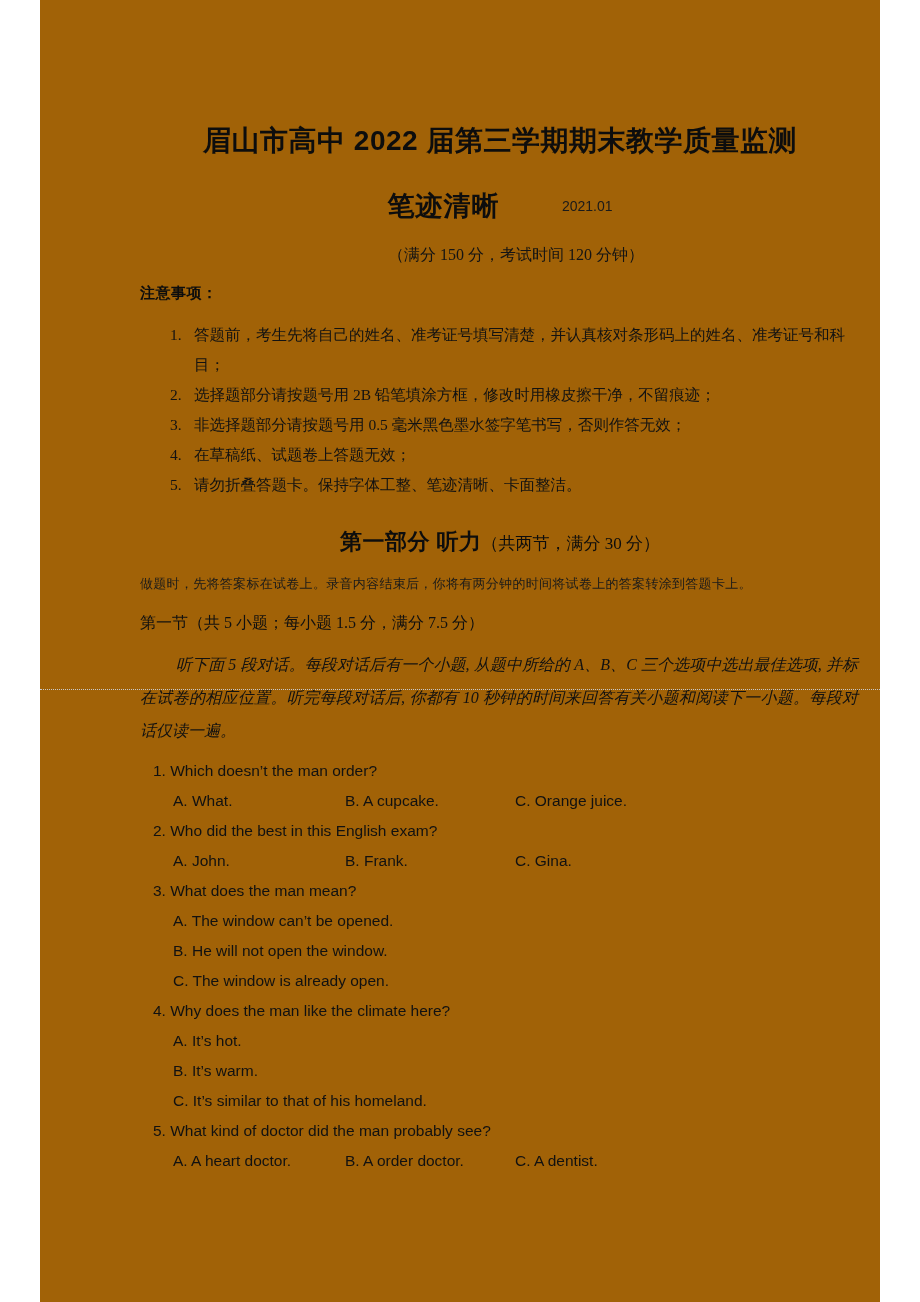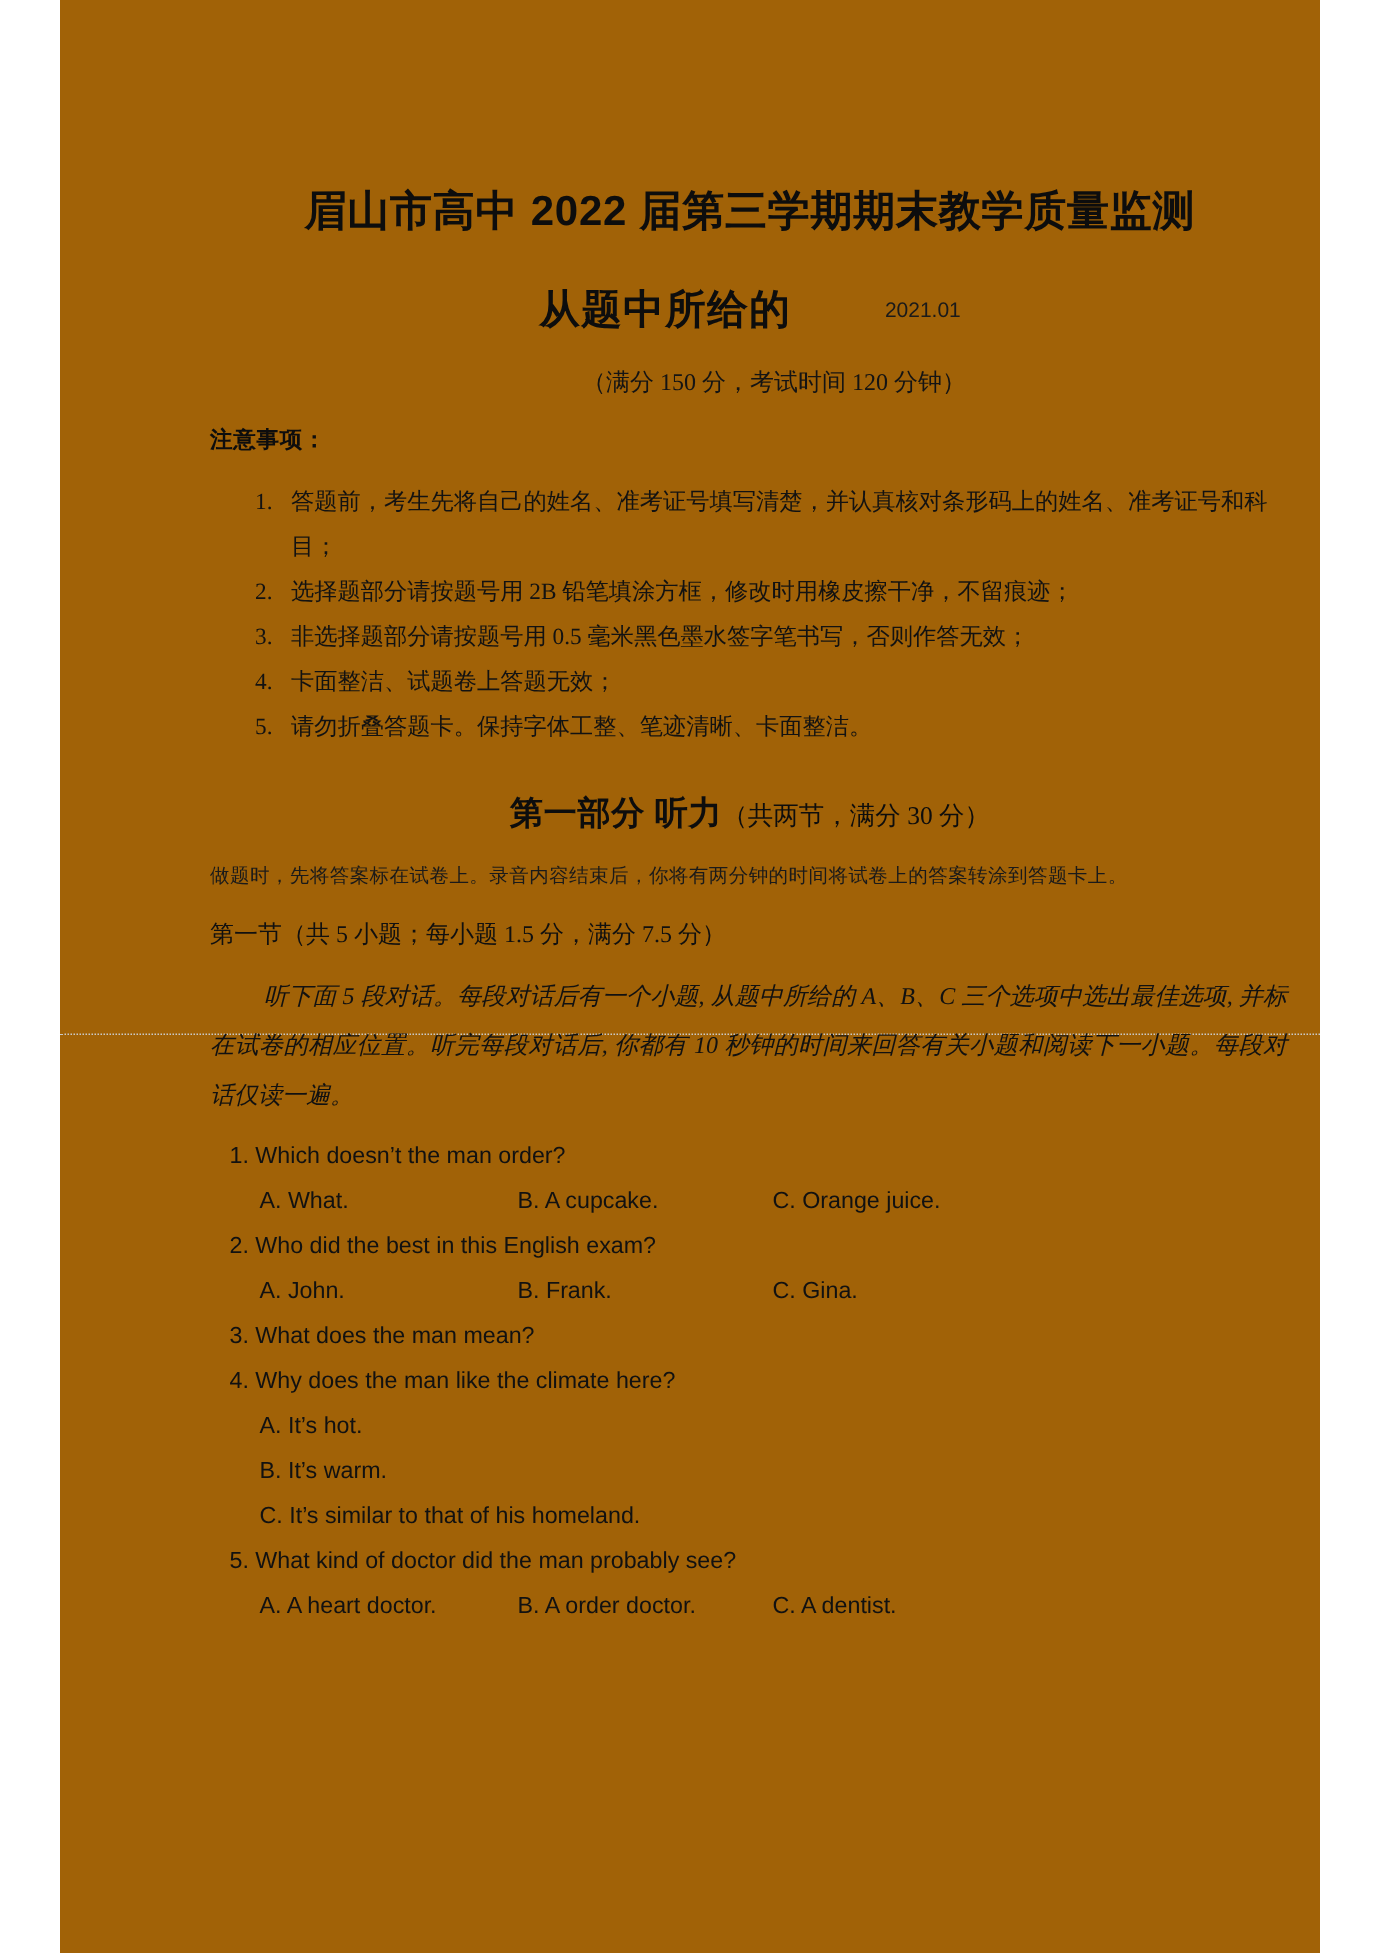--- a/index.html
+++ b/index.html
@@ -212,21 +212,21 @@
   }
 </style>
 </head>
 <body>
 
 <div class="page">
 
   <div class="doc-title">眉山市高中 2022 届第三学期期末教学质量监测</div>
 
   <div class="subject-row">
-    <span class="subject-title">从题中所给的</span>
+    <span class="subject-title">笔迹清晰</span>
     <span class="doc-date">2021.01</span>
   </div>
 
   <div class="score-line">（满分 150 分，考试时间 120 分钟）</div>
 
   <div class="notice-label">注意事项：</div>
 
   <div class="notice-list">
     <div class="notice-item">
       <span class="notice-num">1.</span>
@@ -235,21 +235,21 @@
     <div class="notice-item">
       <span class="notice-num">2.</span>
       <span class="notice-text">选择题部分请按题号用 2B 铅笔填涂方框，修改时用橡皮擦干净，不留痕迹；</span>
     </div>
     <div class="notice-item">
       <span class="notice-num">3.</span>
       <span class="notice-text">非选择题部分请按题号用 0.5 毫米黑色墨水签字笔书写，否则作答无效；</span>
     </div>
     <div class="notice-item">
       <span class="notice-num">4.</span>
-      <span class="notice-text">卡面整洁、试题卷上答题无效；</span>
+      <span class="notice-text">在草稿纸、试题卷上答题无效；</span>
     </div>
     <div class="notice-item">
       <span class="notice-num">5.</span>
       <span class="notice-text">请勿折叠答题卡。保持字体工整、笔迹清晰、卡面整洁。</span>
     </div>
   </div>
 
   <div class="part-heading">
     <span class="big">第一部分 听力</span><span class="small">（共两节，满分 30 分）</span>
   </div>
@@ -277,20 +277,25 @@
       <div class="q-stem">2. Who did the best in this English exam?</div>
       <div class="opts-inline">
         <span class="opt c0">A. John.</span>
         <span class="opt c1">B. Frank.</span>
         <span class="opt c2">C. Gina.</span>
       </div>
     </div>
 
     <div class="question">
       <div class="q-stem">3. What does the man mean?</div>
+      <div class="opts-stacked">
+        <div class="opt">A. The window can’t be opened.</div>
+        <div class="opt">B. He will not open the window.</div>
+        <div class="opt">C. The window is already open.</div>
+      </div>
     </div>
 
     <div class="question">
       <div class="q-stem">4. Why does the man like the climate here?</div>
       <div class="opts-stacked">
         <div class="opt">A. It’s hot.</div>
         <div class="opt">B. It’s warm.</div>
         <div class="opt">C. It’s similar to that of his homeland.</div>
       </div>
     </div>

